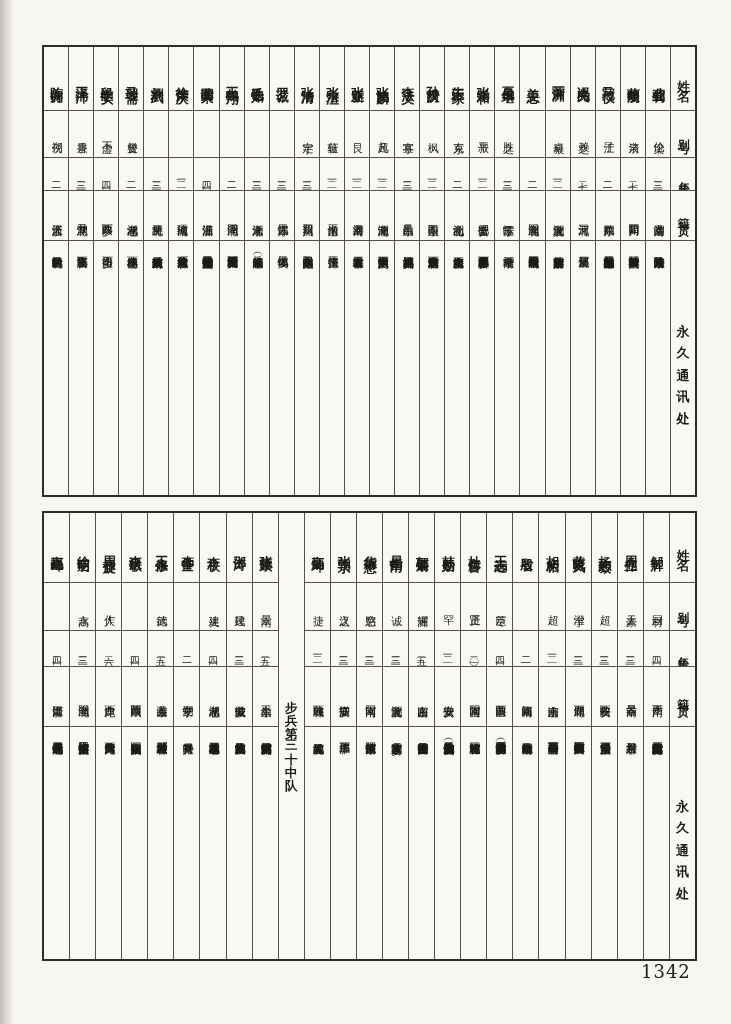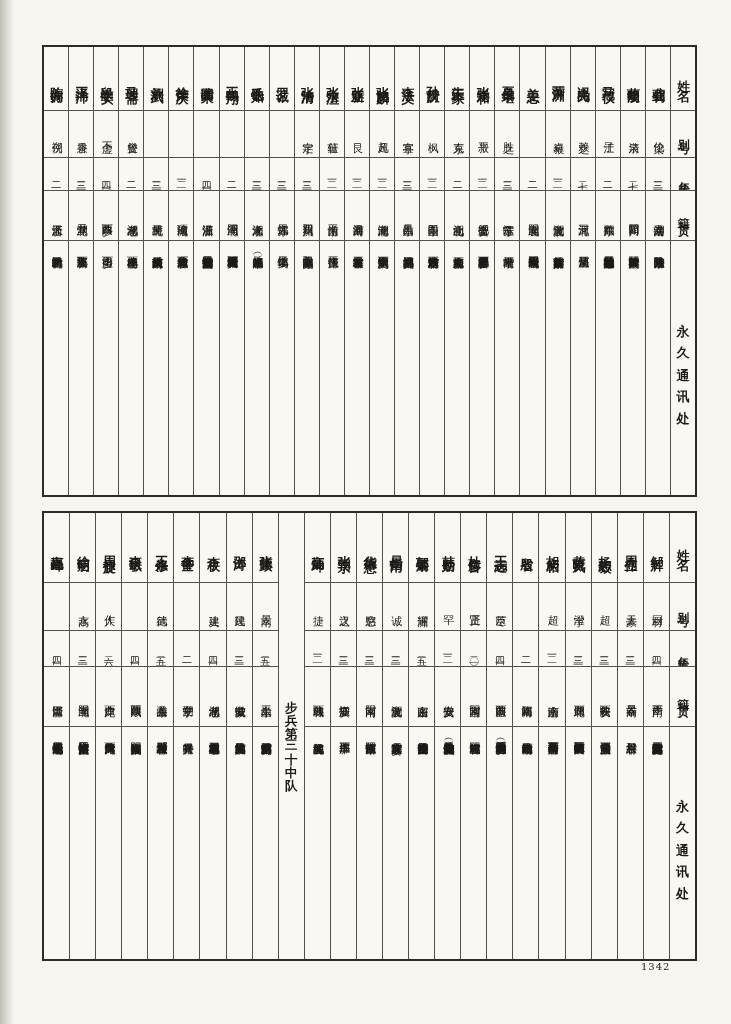--- a/index.html
+++ b/index.html
@@ -64,21 +64,21 @@
   .header-col .alias-cell .vtext{font-size:12px;letter-spacing:5px;}
   .header-col .age-cell .vtext{font-size:11px;letter-spacing:2px;}
   .header-col .native-cell .vtext{font-size:12px;letter-spacing:8px;}
   .header-col .address-cell{align-items:center;padding-top:0;}
   .header-col .address-cell .vtext{font-size:13px;letter-spacing:22px;line-height:1;}
   
   .unit-col .cell{height:100%;border:none;align-items:center;}
   .unit-col .vtext{font-size:12.5px;letter-spacing:13px;font-weight:600;}
   .page-number{
     position:absolute;top:961px;left:641px;
-    font-size:10px;letter-spacing:1px;
+    font-size:18px;letter-spacing:1px;
     font-family:"DejaVu Serif","Liberation Serif",serif;
   }
 </style>
 </head>
 <body>
 
 <div class="page">
   <div class="tables">
 
     <section class="vtable" id="table-top">

